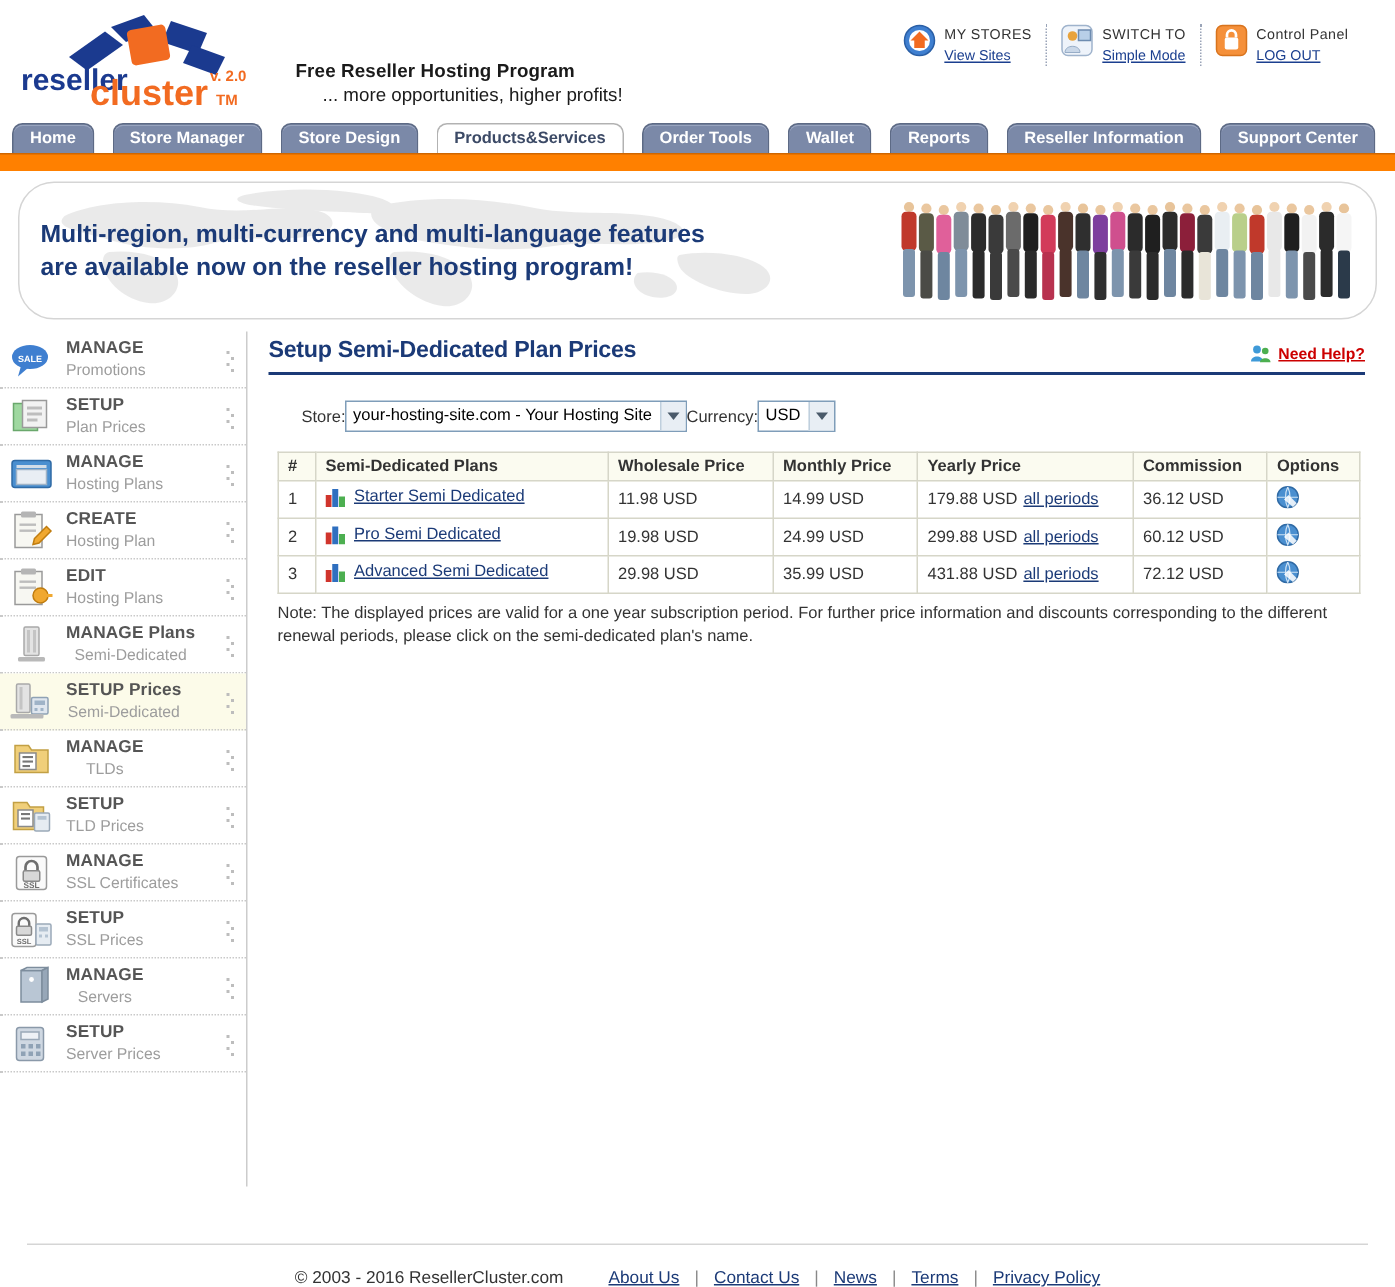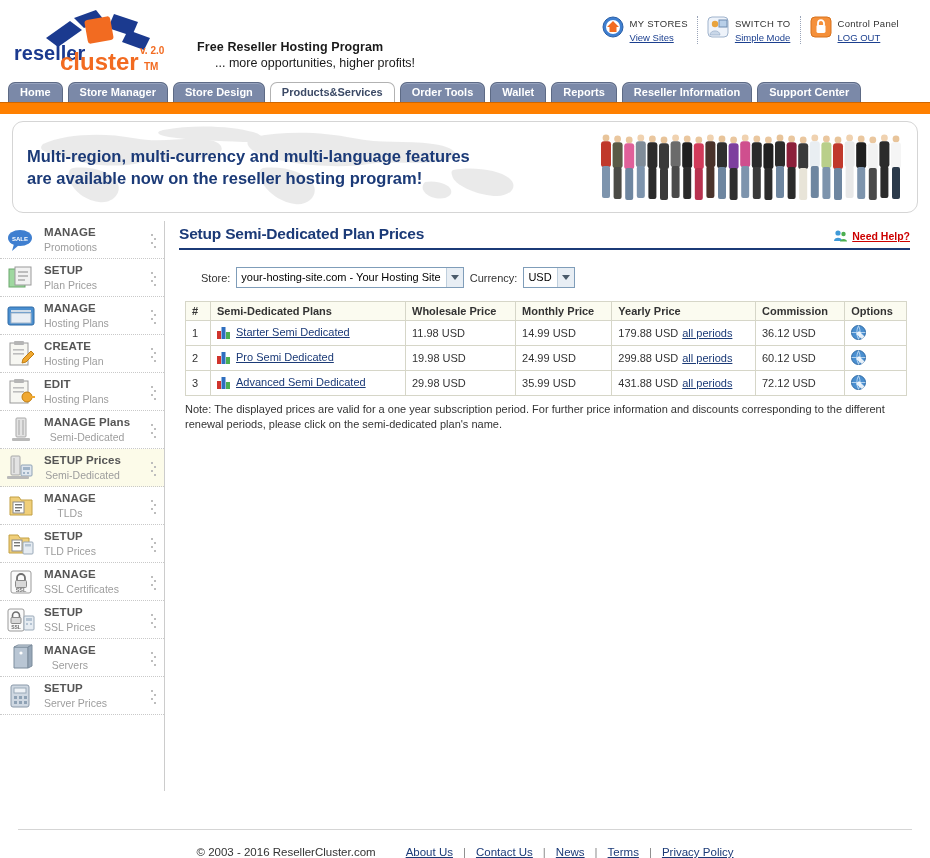--- a/index.html
+++ b/index.html
@@ -18,34 +18,34 @@
   .hdr-tools{position:absolute;right:22px;top:16px;display:flex;align-items:flex-start;}
   .tool{display:flex;align-items:flex-start;padding:0 9px;}
   .tool + .tool{border-left:1px dotted #9aa4b8;}
   .tool .ico{width:22px;height:22px;margin-right:6px;flex:0 0 auto;}
   .tool .txt{line-height:12px;padding-top:1px;}
   .tool .l1{font-size:9.5px;color:#333;letter-spacing:.3px;white-space:nowrap;}
   .tool .l2{font-size:9.5px;color:#1b3f8f;text-decoration:underline;white-space:nowrap;display:block;margin-top:2px;cursor:pointer;}
 
   
   .tabbar{position:relative;height:20px;margin-top:2px;padding-left:8px;box-sizing:border-box;}
-  .tabs{display:flex;align-items:flex-end;gap:5px;height:20px;}
+  .tabs{display:flex;align-items:flex-end;gap:12px;height:20px;}
   .tab{
     background:#7b89a8;color:#ffffff;font-size:11px;font-weight:bold;
     padding:3px 11px 3px 11px;border:1px solid #5d6a85;border-bottom:none;
     border-radius:7px 7px 0 0;line-height:13px;white-space:nowrap;cursor:pointer;
     box-shadow:inset 0 1px 0 #98a4bf;
   }
   .tab.active{background:#ffffff;color:#3c4a66;border-color:#b2b2b2;box-shadow:none;}
   .orangebar{height:11px;background:#ff8000;border-top:1px solid #cf6600;}
 
   
   .banner{
     position:relative;margin:7px 12px 6px 12px;height:90px;
-    border:1px solid #d5d5d5;border-radius:11px;background:#fff;overflow:hidden;
+    border:1px solid #d5d5d5;border-radius:24px;background:#fff;overflow:hidden;
   }
   .banner .map{position:absolute;left:0;top:0;width:560px;height:90px;opacity:.32;}
   .banner .btext{position:absolute;left:14px;top:23px;font-size:16.5px;font-weight:bold;color:#1b3a77;line-height:22px;}
   .banner .people{position:absolute;right:6px;top:6px;width:320px;height:78px;}
 
   
   .wrap{display:flex;margin-top:8px;height:570px;}
   .sidebar{width:165px;flex:0 0 165px;border-right:1px solid #cccccc;box-sizing:border-box;}
   .content{flex:1 1 auto;padding:0 20px 0 14px;box-sizing:border-box;}
 
@@ -63,21 +63,21 @@
   .sb-dots i:nth-child(4){margin-left:3px;}
 
   
   .page-head{display:flex;align-items:flex-end;justify-content:space-between;padding-top:4px;text-align:center;}
   .page-title{font-size:15.5px;font-weight:bold;color:#1b3a77;letter-spacing:-.2px;}
   .help{display:flex;align-items:center;gap:4px;}
   .help .hico{width:15px;height:15px;}
   .help a{font-size:10.5px;font-weight:bold;color:#cc0000;text-decoration:underline;cursor:pointer;}
   .title-rule{height:2px;background:#1b3a77;margin-top:5px;}
 
-  .filters{display:flex;align-items:center;gap:6px;margin:17px 0 0 22px;font-size:11px;color:#333;}
+  .filters{display:flex;align-items:center;margin:17px 0 0 22px;font-size:11px;color:#333;}
   .sel{
     display:inline-flex;align-items:stretch;border:1px solid #7f9db9;background:#fff;height:19px;
     font-size:11px;color:#000;cursor:pointer;
   }
   .sel .val{padding:2px 5px 0 4px;line-height:15px;white-space:nowrap;}
   .sel .arw{
     width:16px;border-left:1px solid #bfcfdd;background:#e8eef4;
     display:flex;align-items:center;justify-content:center;
   }
   .sel .arw::after{content:"";border-left:4px solid transparent;border-right:4px solid transparent;border-top:5px solid #4a5a6a;}

